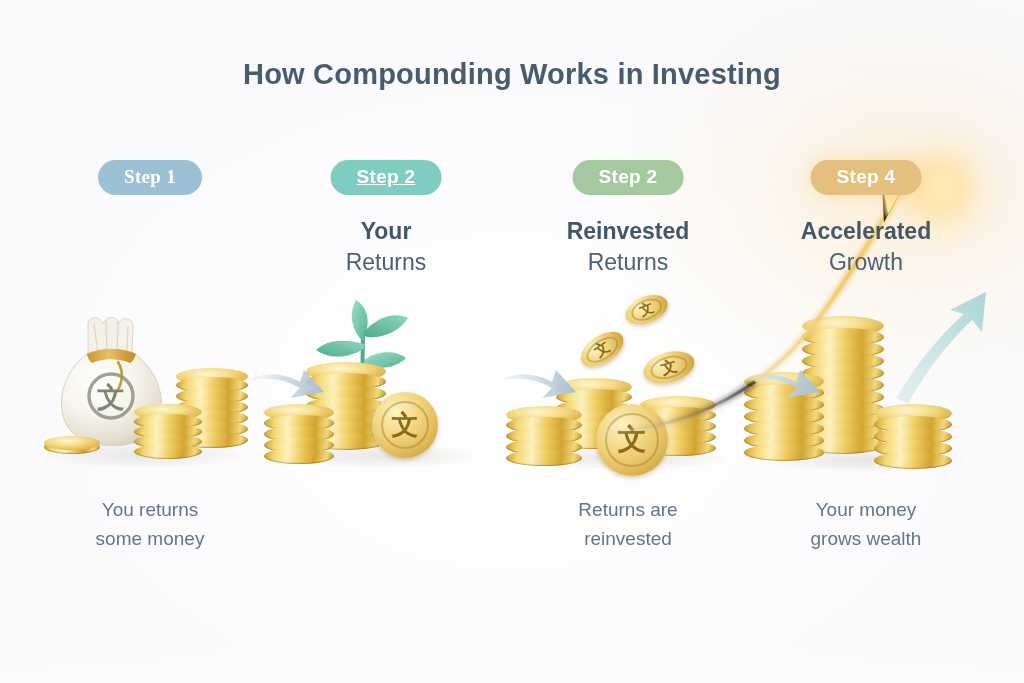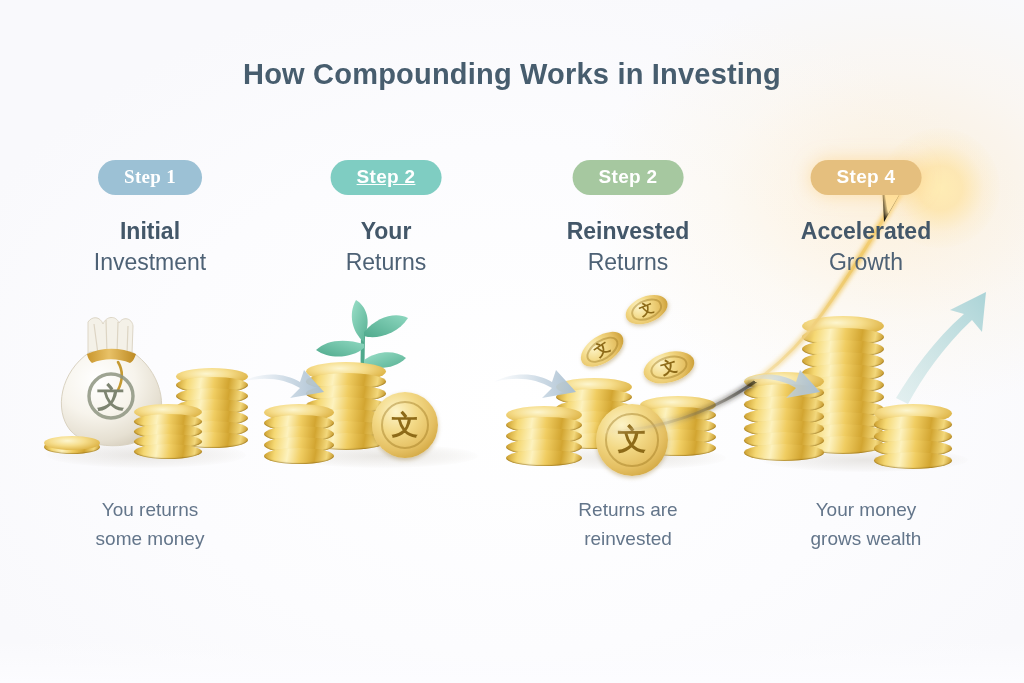--- a/index.html
+++ b/index.html
@@ -150,24 +150,20 @@
     </defs>
     <path d="M 6 322 C 90 318, 168 280, 222 204 C 262 148, 288 100, 306 72" fill="none" stroke="url(#gcg)" stroke-width="6.5" stroke-linecap="round" filter="url(#softgold)"></path>
     <path d="M 6 322 C 90 318, 168 280, 222 204 C 262 148, 288 100, 306 72" fill="none" stroke="url(#gcg)" stroke-width="3" stroke-linecap="round"></path>
     <path d="M 284 112 L 310 66 L 282 72 Z" fill="#f7d versus"></path>
     <path d="M 286 110 L 311 64 L 281 71 Z" fill="#fadc96" filter="url(#softgold)"></path>
     <path d="M 288 104 L 310 66 L 283 73 Z" fill="#ffe4a4"></path>
   </svg>
 
   <div class="col c1">
     <div class="badge">Step 1</div>
-    <div class="heading">
-      <span class="l1">Initial</span>
-      <span class="l2">Investment</span>
-    </div>
 
     <div class="art">
       <div class="shadow-ellipse" style="left:24px; top:142px; width:200px; height:26px;"></div>
 
       <svg id="bag" viewBox="0 0 126 140">
         <defs>
           <radialGradient id="bagg" cx="36%" cy="30%" r="78%">
             <stop offset="0%" stop-color="#ffffff"></stop>
             <stop offset="48%" stop-color="#f7f4ec"></stop>
             <stop offset="82%" stop-color="#e6e0d2"></stop>

